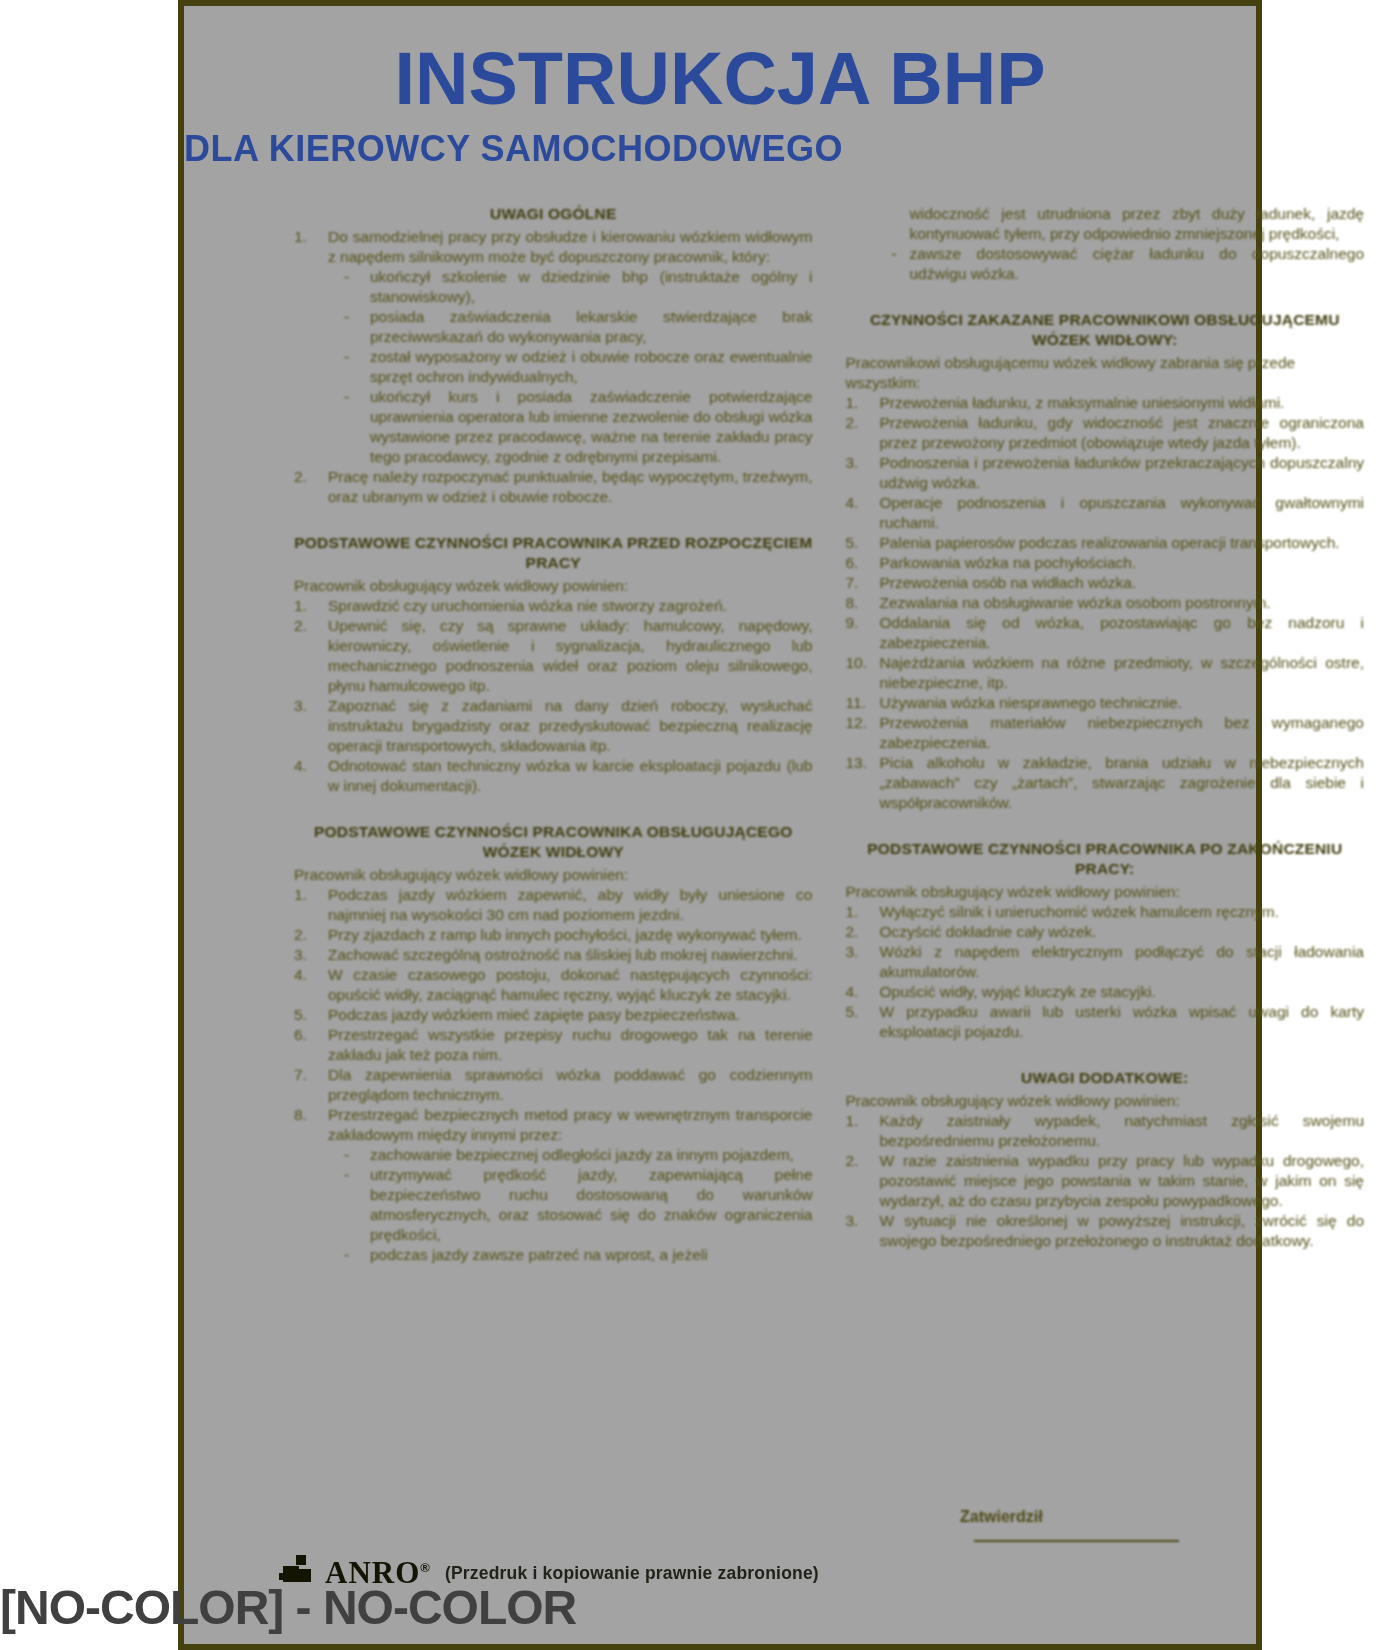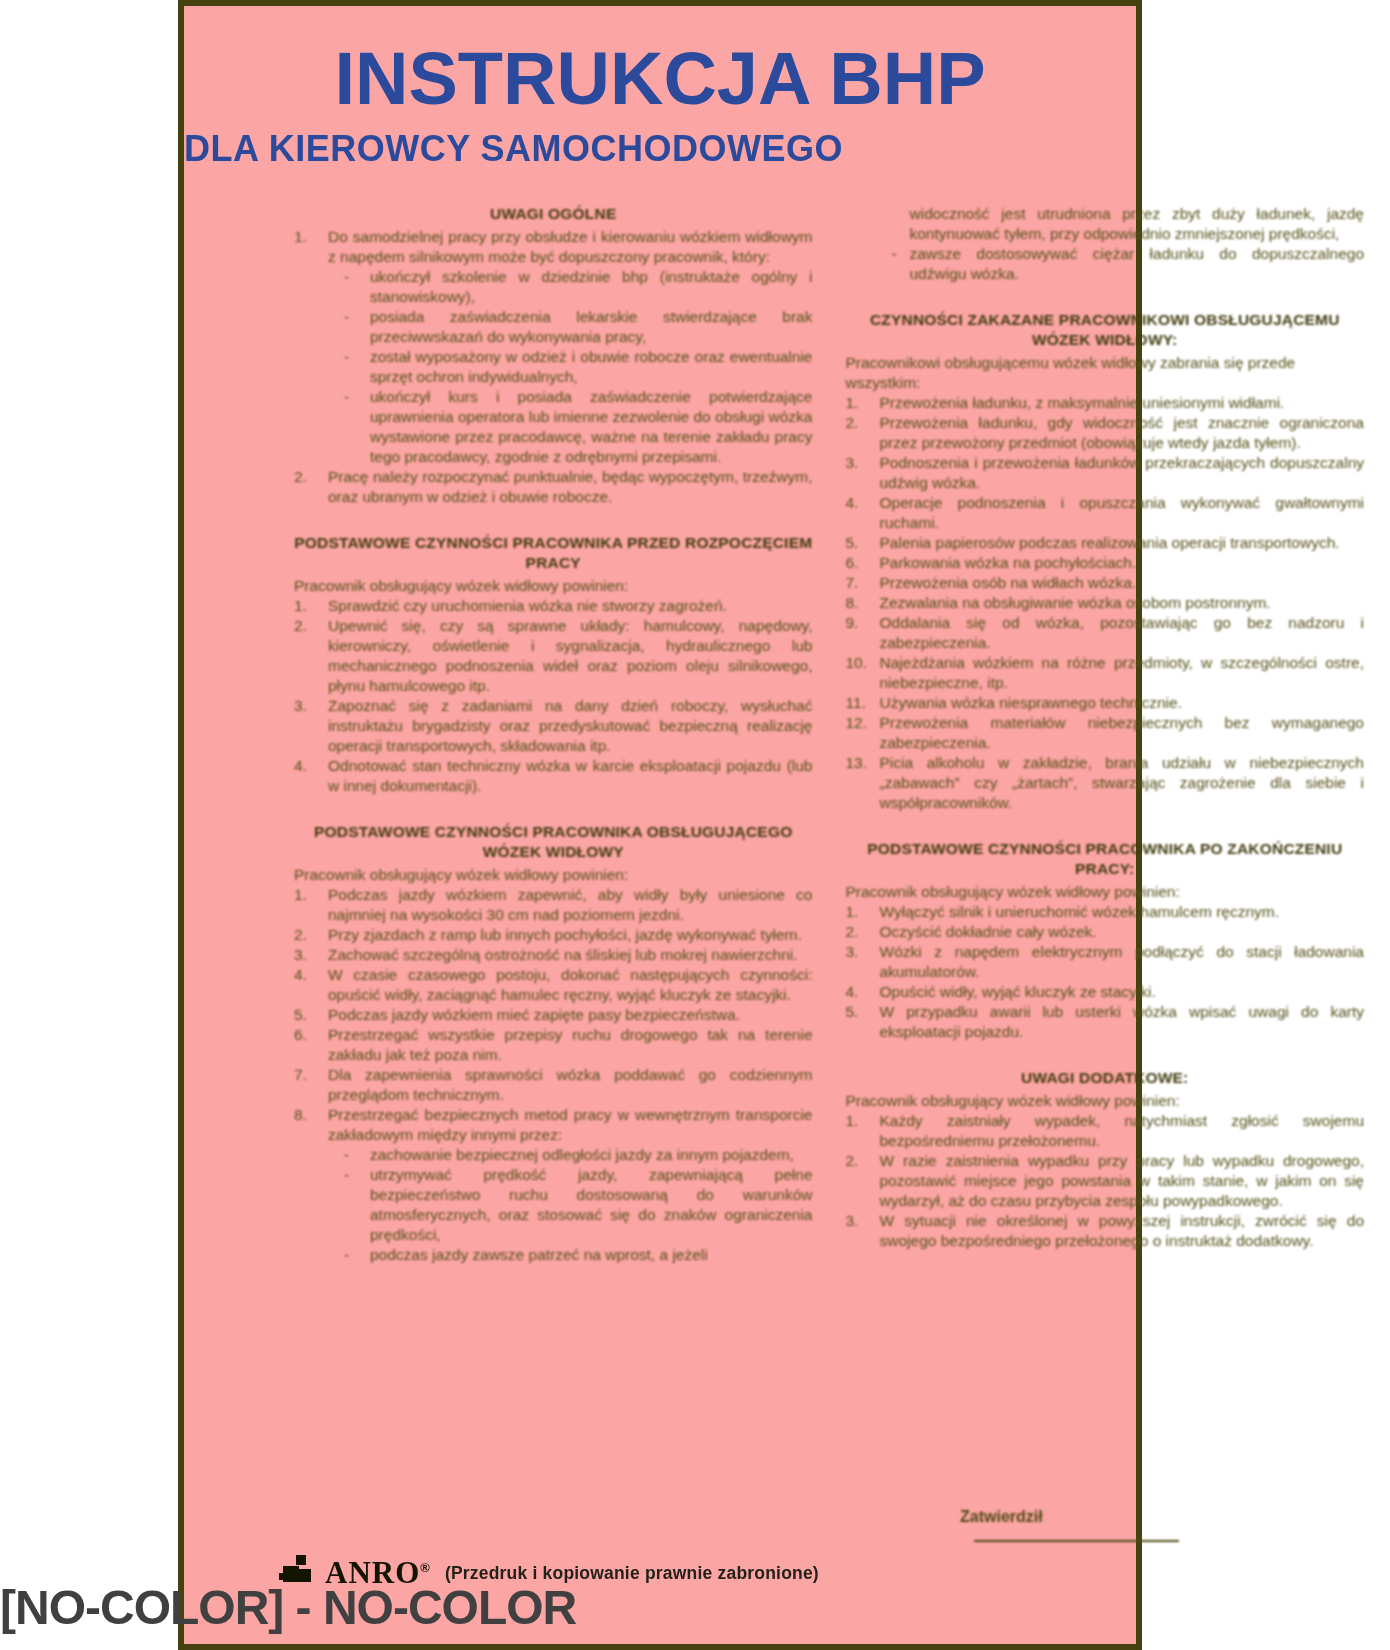--- a/index.html
+++ b/index.html
@@ -1,20 +1,20 @@
 <!DOCTYPE html>
 <html><head>
 <meta charset="utf-8">
 <style>
   html,body{margin:0;padding:0;background:#ffffff;width:1390px;height:1650px;overflow:hidden;
     font-family:"Liberation Sans", sans-serif;}
   .stage{position:relative;width:1390px;height:1650px;background:#ffffff;}
 
-  .poster{position:absolute;left:178px;top:0;width:964px;height:1650px;box-sizing:border-box;
-    background:#fca5a5;border:6px solid #45420f;}
+  .poster{position:absolute;left:178px;top:0;width:1084px;height:1650px;box-sizing:border-box;
+    background:#a3a3a3;border:6px solid #45420f;}
 
   .title{position:absolute;left:0;top:30px;width:100%;text-align:center;
     font-size:74px;font-weight:800;letter-spacing:0px;color:#2B4A9C;}
   .subtitle{position:absolute;left:0;top:122px;width:100%;
     font-size:36px;font-weight:700;color:#2B4A9C;letter-spacing:0.5px;}
 
   .columns{position:absolute;left:110px;top:198px;width:1070px;display:flex;gap:33px;
     filter:blur(1.25px);color:#56521a;}
   .col{flex:1 1 0;font-size:15.5px;line-height:20px;}
 

